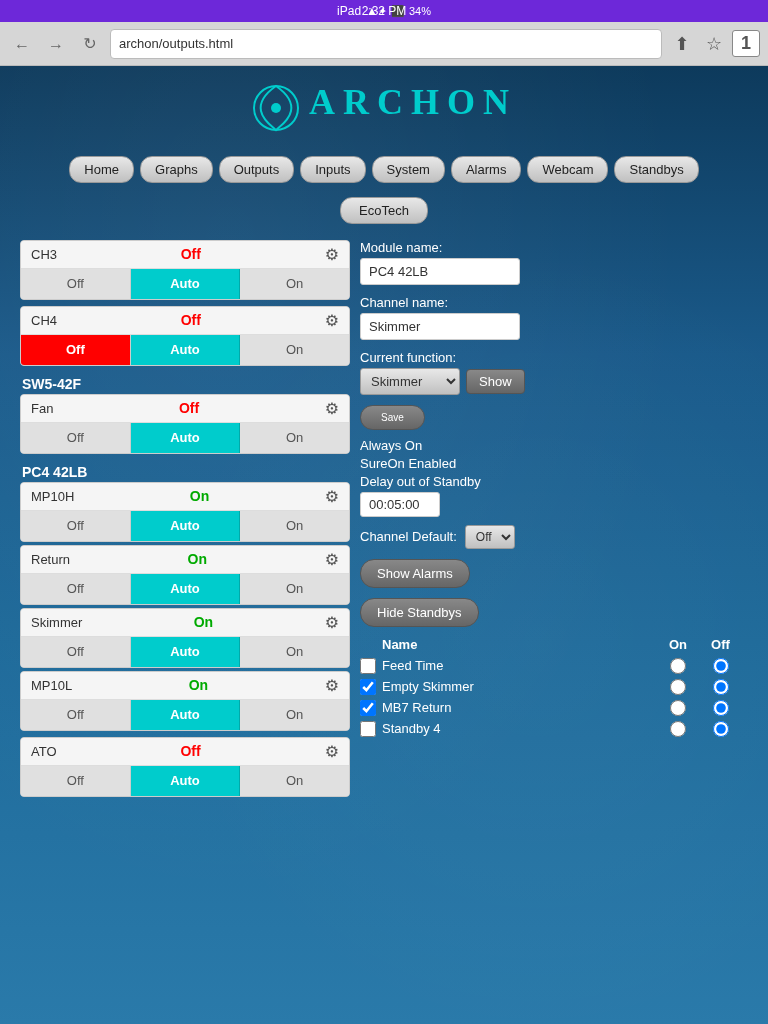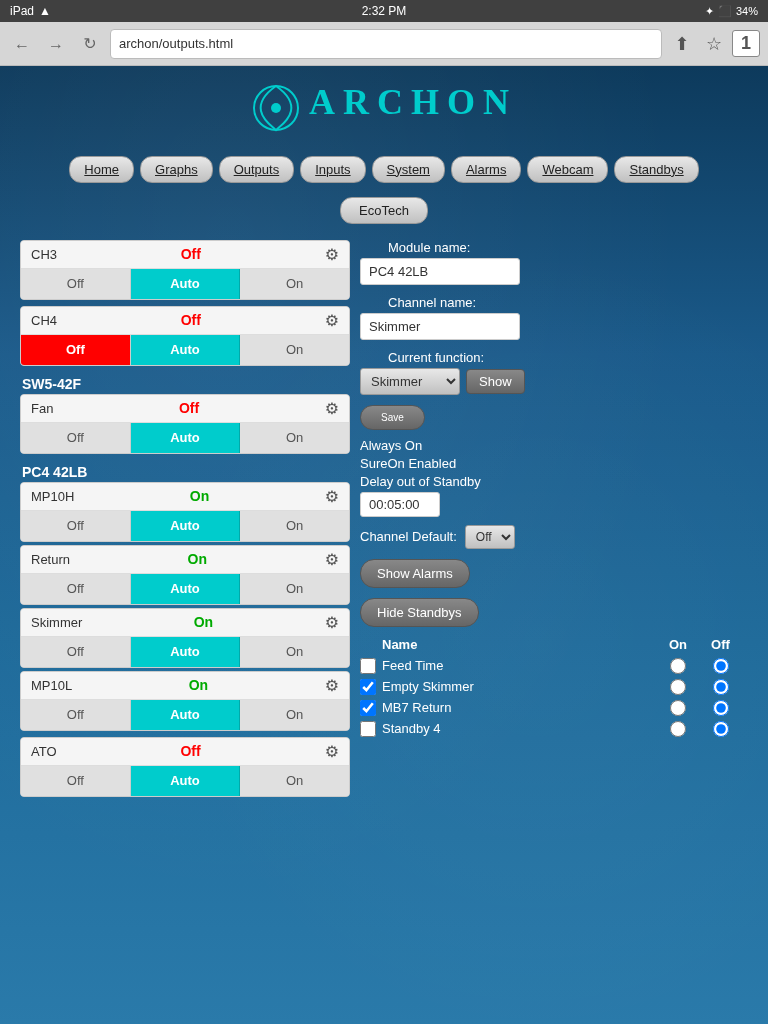--- a/index.html
+++ b/index.html
@@ -7,26 +7,26 @@
       width: 768px;
       min-height: 1024px;
       font-family: Arial, Helvetica, sans-serif;
       font-size: 14px;
       background: #1a4a6b;
       overflow-x: hidden;
     }
 
     
     .status-bar {
-      background: #404040;
+      background: #6d28d9;
       color: #fff;
       height: 22px;
       display: flex;
       align-items: center;
-      justify-content: space-between;
+      justify-content: center;
       padding: 0 10px;
       font-size: 12px;
     }
     .status-left { display: flex; align-items: center; gap: 5px; }
     .status-center { position: absolute; left: 50%; transform: translateX(-50%); }
     .status-right { display: flex; align-items: center; gap: 4px; font-size: 11px; }
 
     
     .browser-bar {
       background: #d6d6d6;
@@ -105,21 +105,20 @@
       flex-wrap: wrap;
     }
     .nav-btn-menu {
       background: linear-gradient(180deg, #e8e8e8, #c0c0c0);
       border: 1px solid #999;
       border-radius: 12px;
       padding: 5px 14px;
       font-size: 13px;
       cursor: pointer;
       color: #222;
-      text-decoration: underline;
     }
 
     
     .ecotech-btn {
       display: block;
       margin: 6px auto;
       background: linear-gradient(180deg, #e8e8e8, #c0c0c0);
       border: 1px solid #999;
       border-radius: 12px;
       padding: 5px 18px;
@@ -239,21 +238,20 @@
       flex: 1;
       padding: 0 10px;
       color: #fff;
     }
 
     .form-label {
       font-size: 13px;
       color: #fff;
       margin-bottom: 3px;
       display: block;
-      margin-left: 28px;
     }
     .form-input {
       background: #fff;
       border: 1px solid #ccc;
       border-radius: 3px;
       padding: 5px 8px;
       font-size: 13px;
       color: #333;
       width: 160px;
       margin-bottom: 10px;

